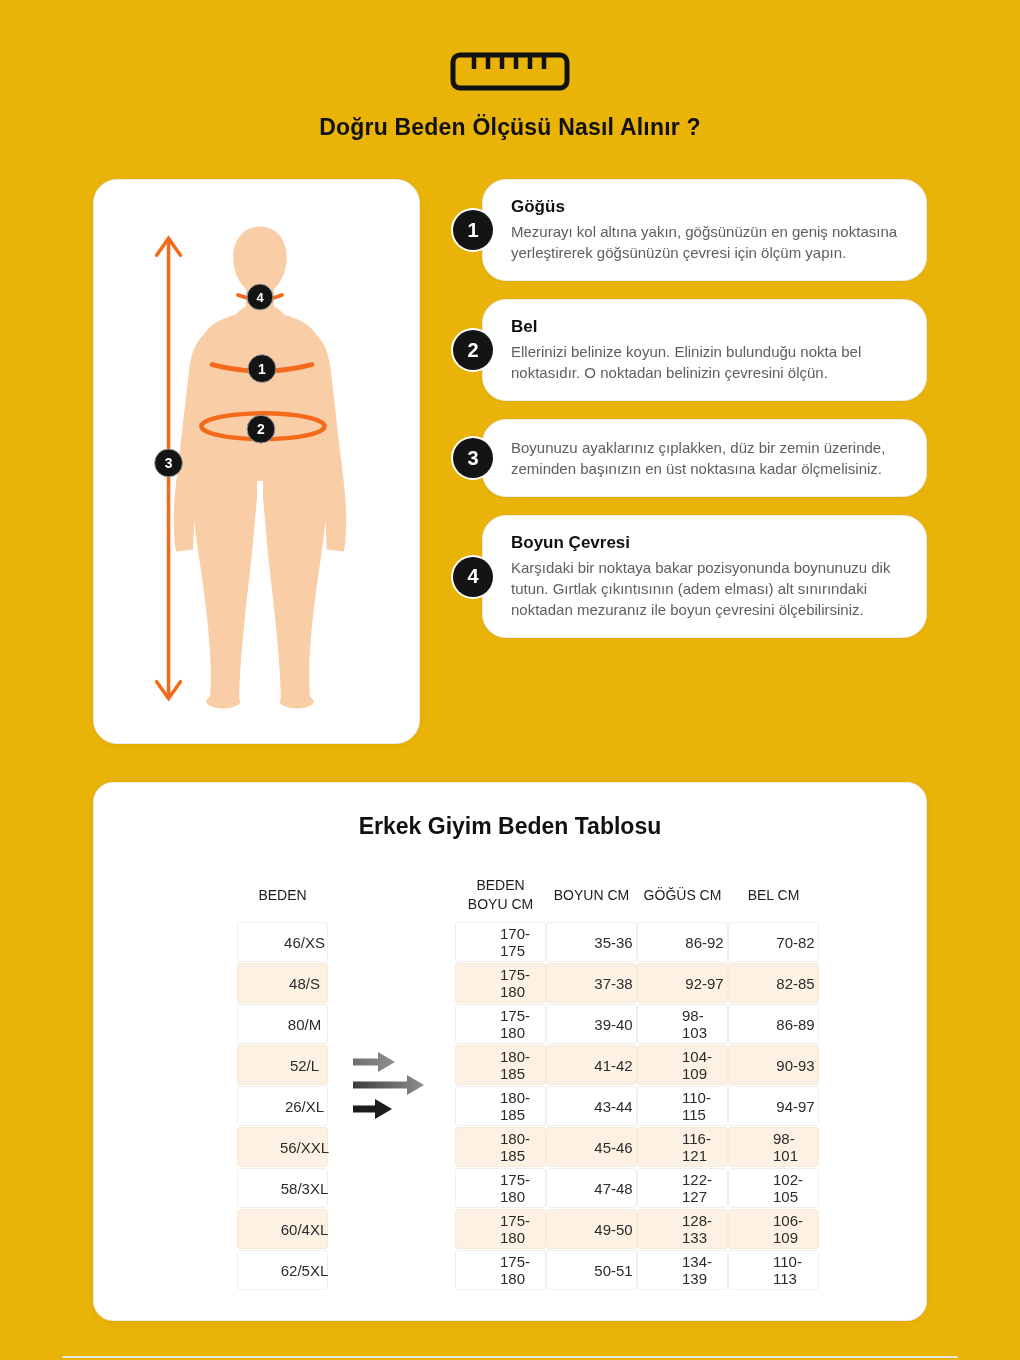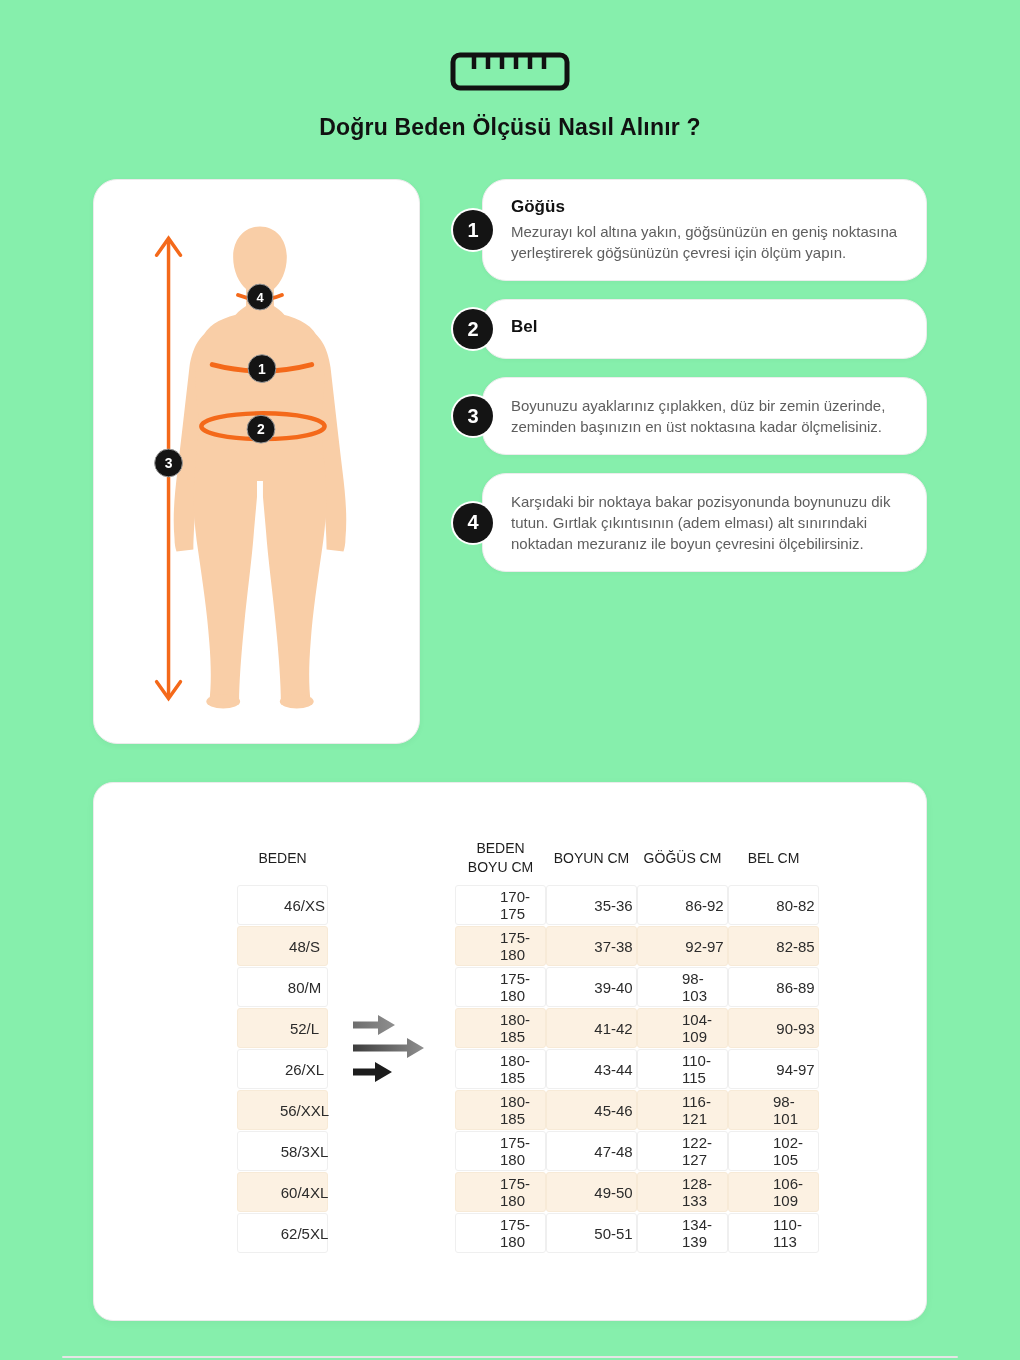--- a/index.html
+++ b/index.html
@@ -1,18 +1,18 @@
 <!DOCTYPE html>
 <html><head>
 <meta charset="utf-8">
 <style>
   * { margin:0; padding:0; box-sizing:border-box; }
   html,body { background:#ffffff; }
   body { font-family:"Liberation Sans","DejaVu Sans",sans-serif; color:#1b1b1b; }
-  .page { width:1020px; height:1360px; background:#86efac; position:relative; overflow:hidden; }
+  .page { width:1020px; height:1360px; background:#eab308; position:relative; overflow:hidden; }
 
   
   .top-icon { width:120px; height:40px; margin:52px auto 0; display:block; }
   .page-title { text-align:center; margin-top:22px; font-size:23px; font-weight:700; color:#111; letter-spacing:.2px; }
 
   
   .guide { display:flex; margin:38px 93px 0 93px; align-items:flex-start; }
   .figure-card { flex:none; width:327px; height:565px; border:1px solid #ebebeb; border-radius:24px;
                  box-shadow:0 2px 6px rgba(0,0,0,.04); background:#fff; overflow:hidden; }
   .figure-card svg { display:block; width:100%; height:100%; }
@@ -26,21 +26,21 @@
               font-size:20px; font-weight:700; box-shadow:0 0 0 2px #ffffff; }
   .step-title { font-size:17px; font-weight:700; color:#111; margin-bottom:4px; }
   .step-desc { font-size:15px; line-height:21px; color:#5e5e5e; }
 
   
   .table-card { margin:38px 93px 0 93px; height:539px; border:1px solid #ebebeb; border-radius:20px;
                 background:#fff; box-shadow:0 2px 8px rgba(0,0,0,.04); padding-top:30px; }
   .table-title { text-align:center; font-size:23px; font-weight:700; color:#111; }
 
   .grid-row { display:grid; grid-template-columns:143px 91px 127px 91px 91px 91px 91px; }
-  .head-row { margin-top:22px; }
+  .head-row { margin-top:32px; }
   .head-cell { min-height:46px; display:flex; align-items:center; justify-content:center; text-align:center;
                font-size:14px; font-weight:500; color:#1d1d1d; line-height:1.35; padding:0 6px; }
   .rows { position:relative; display:flex; flex-direction:column; gap:1px; margin-top:4px; }
   .cell { height:40px; display:flex; align-items:center; justify-content:center;
           font-size:15px; color:#2b2b2b; background:#fff; border:1px solid #efefef; border-radius:3px;padding-left:44px; }
   .t-row.hl .cell { background:#fcf1e2; border-color:#f7ead7; }
   .arrows-svg { position:absolute; left:234px; top:123px; width:127px; height:84px; }
 
   .bottom-divider { position:absolute; left:62px; top:1356px; width:896px; height:2px; background:#e5e5e5; border-radius:1px; }
 </style>
@@ -105,36 +105,39 @@
 
       <div class="step">
         <div class="step-num">1</div>
         <div class="step-title">Göğüs</div>
         <div class="step-desc">Mezurayı kol altına yakın, göğsünüzün en geniş noktasına yerleştirerek göğsünüzün çevresi için ölçüm yapın.</div>
       </div>
 
       <div class="step">
         <div class="step-num">2</div>
         <div class="step-title">Bel</div>
+        <div class="step-desc">Ellerinizi belinize koyun. Elinizin bulunduğu nokta bel noktasıdır. O noktadan belinizin çevresini ölçün.</div>
       </div>
 
       <div class="step">
         <div class="step-num">3</div>
         <div class="step-desc">Boyunuzu ayaklarınız çıplakken, düz bir zemin üzerinde, zeminden başınızın en üst noktasına kadar ölçmelisiniz.</div>
       </div>
 
       <div class="step">
         <div class="step-num">4</div>
+        <div class="step-title">Boyun Çevresi</div>
         <div class="step-desc">Karşıdaki bir noktaya bakar pozisyonunda boynunuzu dik tutun. Gırtlak çıkıntısının (adem elması) alt sınırındaki noktadan mezuranız ile boyun çevresini ölçebilirsiniz.</div>
       </div>
 
     </div>
   </div>
 
   <div class="table-card">
+    <div class="table-title">Erkek Giyim Beden Tablosu</div>
 
     <div class="grid-row head-row">
       <div class="head-cell"></div>
       <div class="head-cell">BEDEN</div>
       <div class="head-cell"></div>
       <div class="head-cell">BEDEN BOYU CM</div>
       <div class="head-cell">BOYUN CM</div>
       <div class="head-cell">GÖĞÜS CM</div>
       <div class="head-cell">BEL CM</div>
     </div>
@@ -156,21 +159,21 @@
         <path d="M25,36.5 H79 V30 L96,40 L79,50 V43.5 H25 Z" fill="url(#g2)"></path>
         <path d="M25,60.5 H47 V54 L64,64 L47,74 V67.5 H25 Z" fill="#1c1c1c"></path>
       </svg>
     <div class="grid-row t-row">
           <div></div>
           <div class="cell">46/XS</div>
           <div></div>
           <div class="cell">170-175</div>
           <div class="cell">35-36</div>
           <div class="cell">86-92</div>
-          <div class="cell">80-82</div>
+          <div class="cell">70-82</div>
         </div>
         <div class="grid-row t-row hl">
           <div></div>
           <div class="cell">48/S</div>
           <div></div>
           <div class="cell">175-180</div>
           <div class="cell">37-38</div>
           <div class="cell">92-97</div>
           <div class="cell">82-85</div>
         </div>

